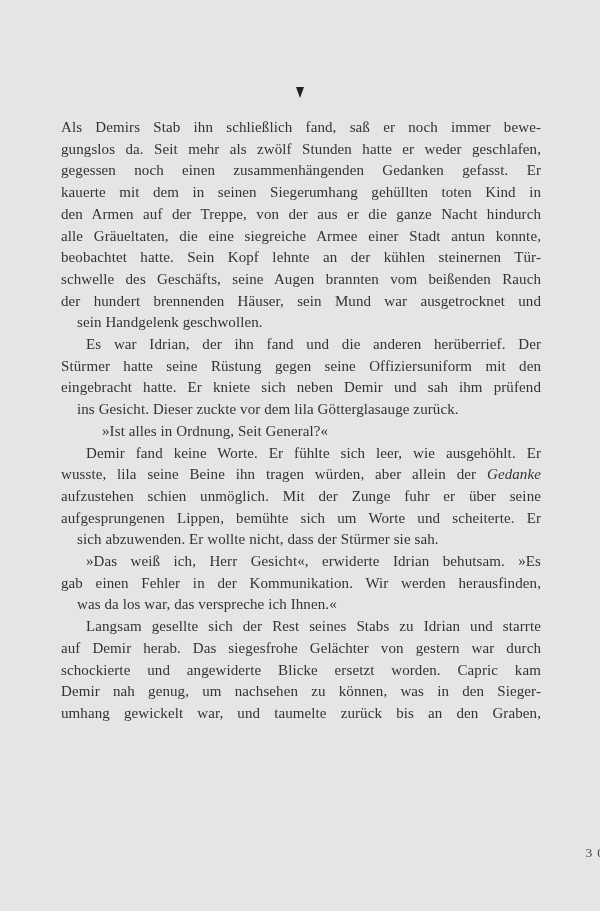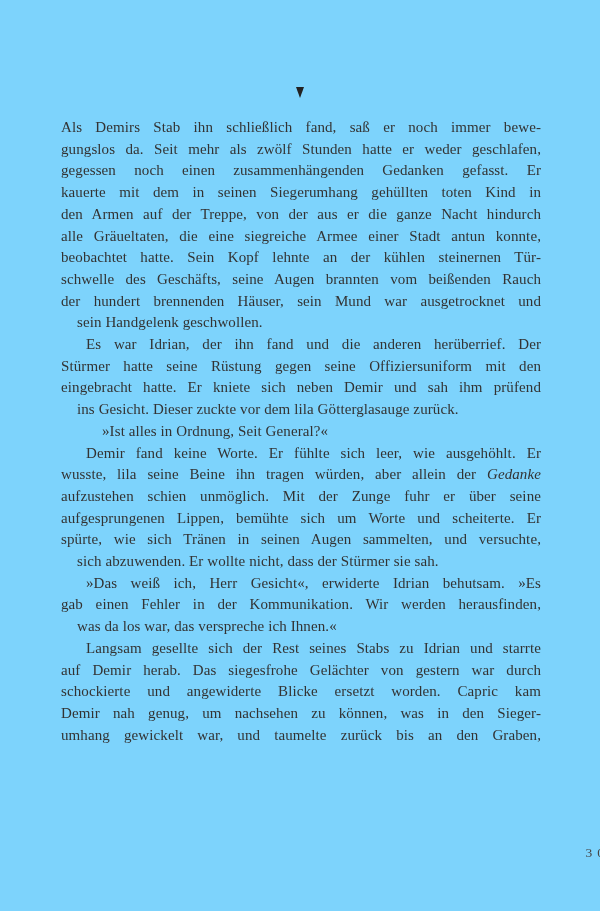--- a/index.html
+++ b/index.html
@@ -4,21 +4,21 @@
 <style>
   html, body {
     margin: 0;
     padding: 0;
     background: #fdfdfd;
   }
   .book-page {
     position: relative;
     width: 600px;
     height: 911px;
-    background: #7dd3fc;
+    background: #e5e5e5;
     font-family: "Liberation Serif", "DejaVu Serif", serif;
     color: #333333;
     overflow: hidden;
   }
   .ornament-row {
     position: absolute;
     top: 87px;
     left: 0;
     width: 600px;
     display: flex;
@@ -95,21 +95,20 @@
 
     <div class="paragraph">
       <div class="line indent last">»Ist alles in Ordnung, Seit General?«</div>
     </div>
 
     <div class="paragraph">
       <div class="line indent">Demir fand keine Worte. Er fühlte sich leer, wie ausgehöhlt. Er</div>
       <div class="line"><span>wusste, lila seine Beine ihn tragen würden, aber allein der </span><em>Gedanke</em></div>
       <div class="line">aufzustehen schien unmöglich. Mit der Zunge fuhr er über seine</div>
       <div class="line">aufgesprungenen Lippen, bemühte sich um Worte und scheiterte. Er</div>
-      <div class="line">spürte, wie sich Tränen in seinen Augen sammelten, und versuchte,</div>
       <div class="line last">sich abzuwenden. Er wollte nicht, dass der Stürmer sie sah.</div>
     </div>
 
 
     <div class="paragraph">
       <div class="line indent">»Das weiß ich, Herr Gesicht«, erwiderte Idrian behutsam. »Es</div>
       <div class="line">gab einen Fehler in der Kommunikation. Wir werden herausfinden,</div>
       <div class="line last">was da los war, das verspreche ich Ihnen.«</div>
     </div>
 

